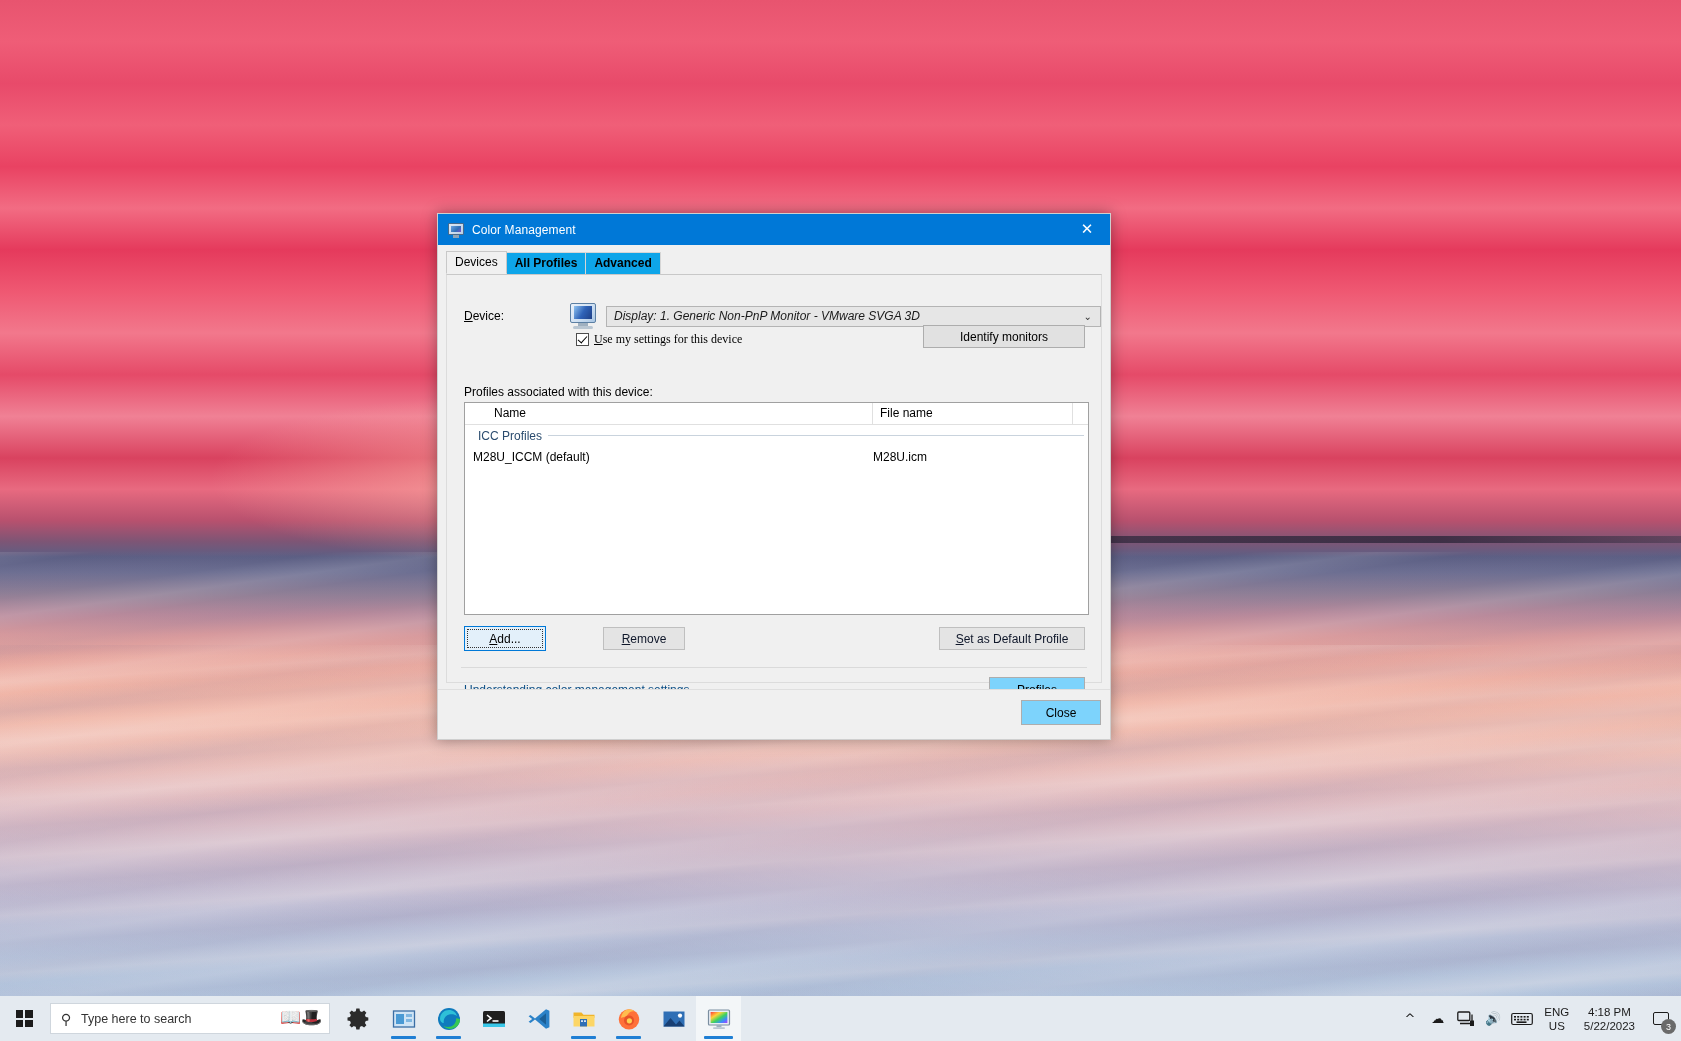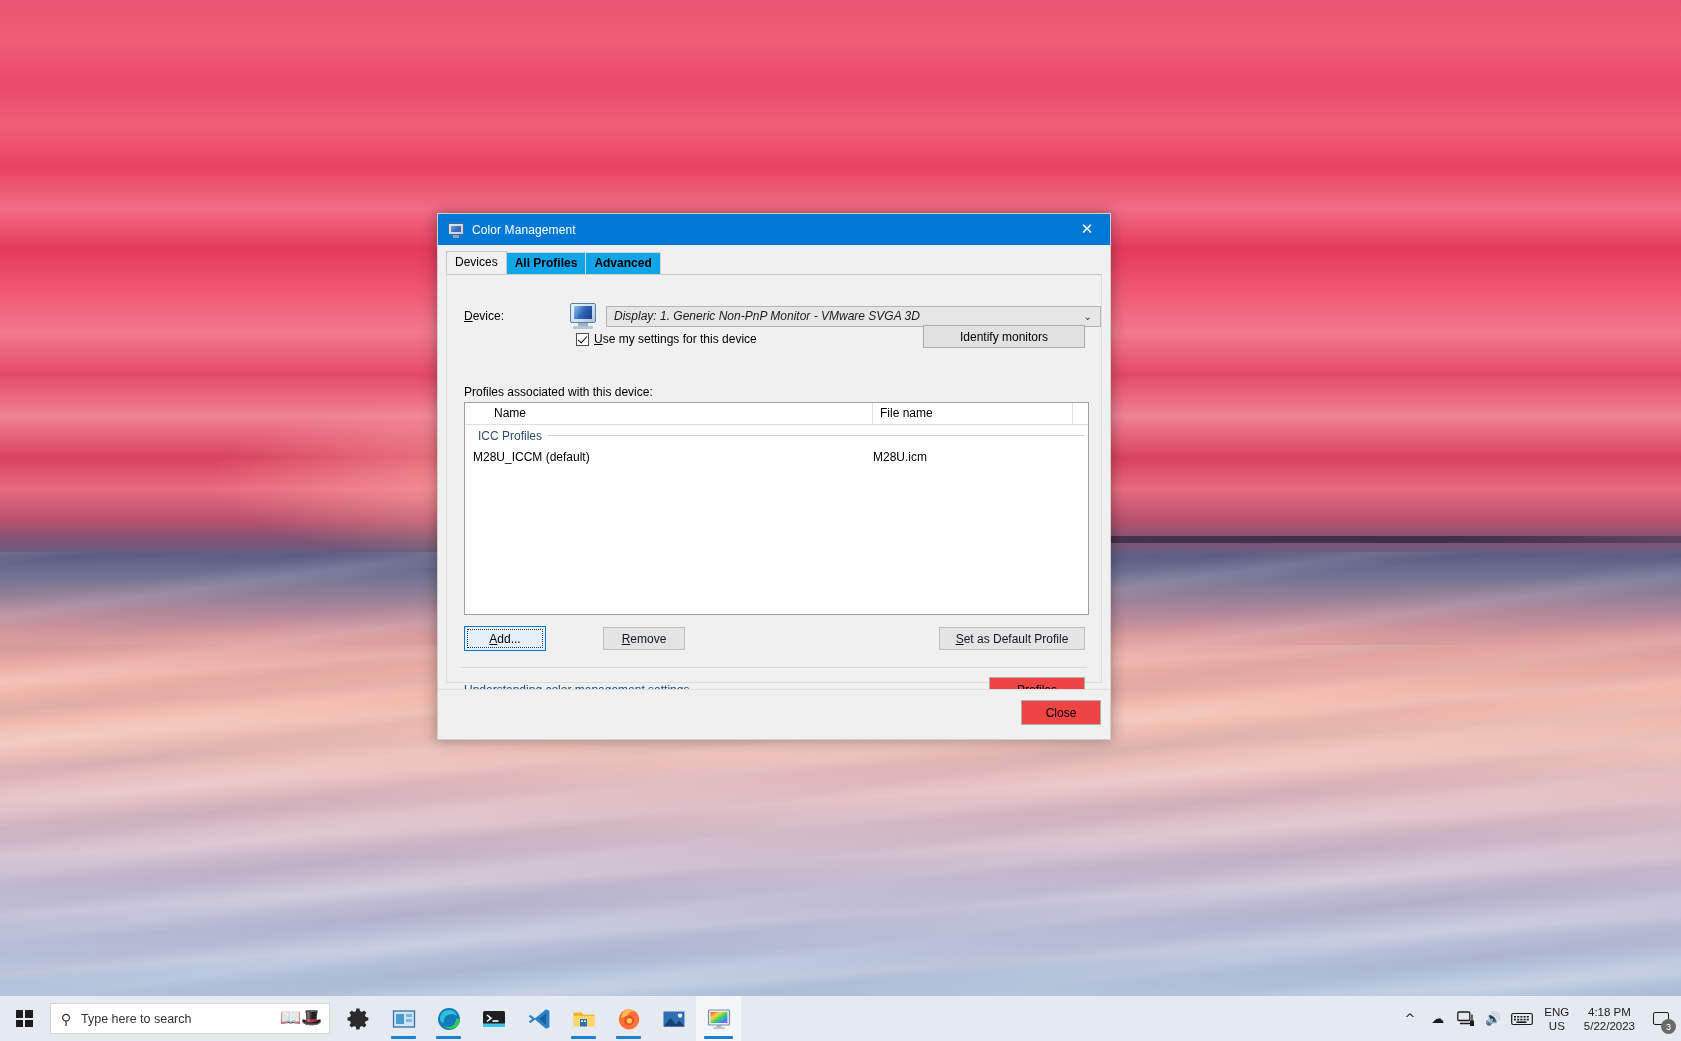--- a/index.html
+++ b/index.html
@@ -223,21 +223,21 @@
   #device-combo .arrow {
     position: absolute; right: 8px; top: 50%;
     transform: translateY(-50%);
     font-size: 10px; color: #333;
     font-family: "DejaVu Sans", sans-serif;
   }
 
   
   #chk-row {
     position: absolute; left: 129px; top: 57px;
-    display: flex; align-items: center;
+    display: flex; align-items: center; font-family: Liberation Serif, serif;
   }
   .cbox {
     width: 13px; height: 13px;
     background: #fff;
     border: 1px solid #4d4d4d;
     position: relative;
     margin-right: 5px;
     flex: none;
   }
   .cbox.checked::after {
@@ -301,21 +301,21 @@
     display: flex;
     height: 21px;
     align-items: center;
     padding-left: 8px;
   }
   .prow .c-name { width: 400px; font-size: 12px; }
   .prow .c-file { font-size: 12px; }
 
   
   .btn {
-    background: #ef4444;
+    background: #7dd3fc;
     border: 1px solid #adadad;
     font-size: 12px;
     display: flex; align-items: center; justify-content: center;
     height: 23px;
   }
   .btn.disabled { color: #0f172a; border-color: #bfbfbf; background: #e4e4e4; margin-left: 48px; }
   #add-btn {
     position: absolute; left: 17px; top: 351px;
     width: 82px; height: 25px;
     background: #e3f0fa;

